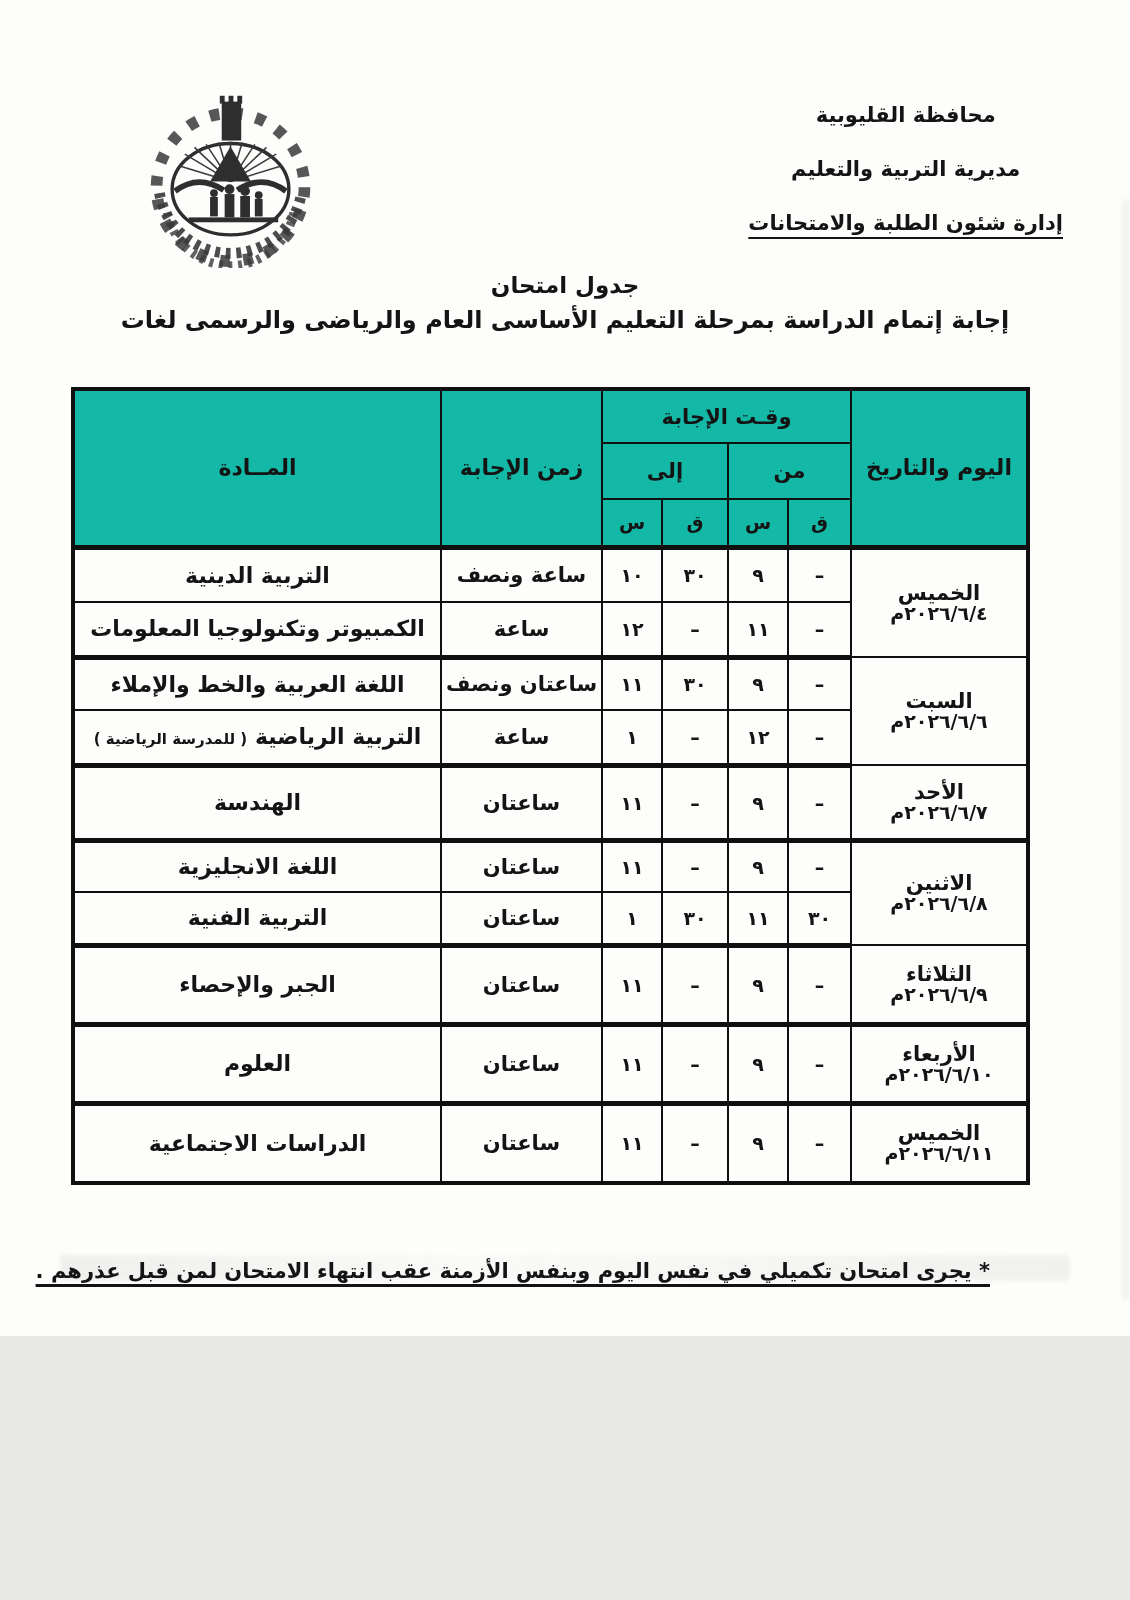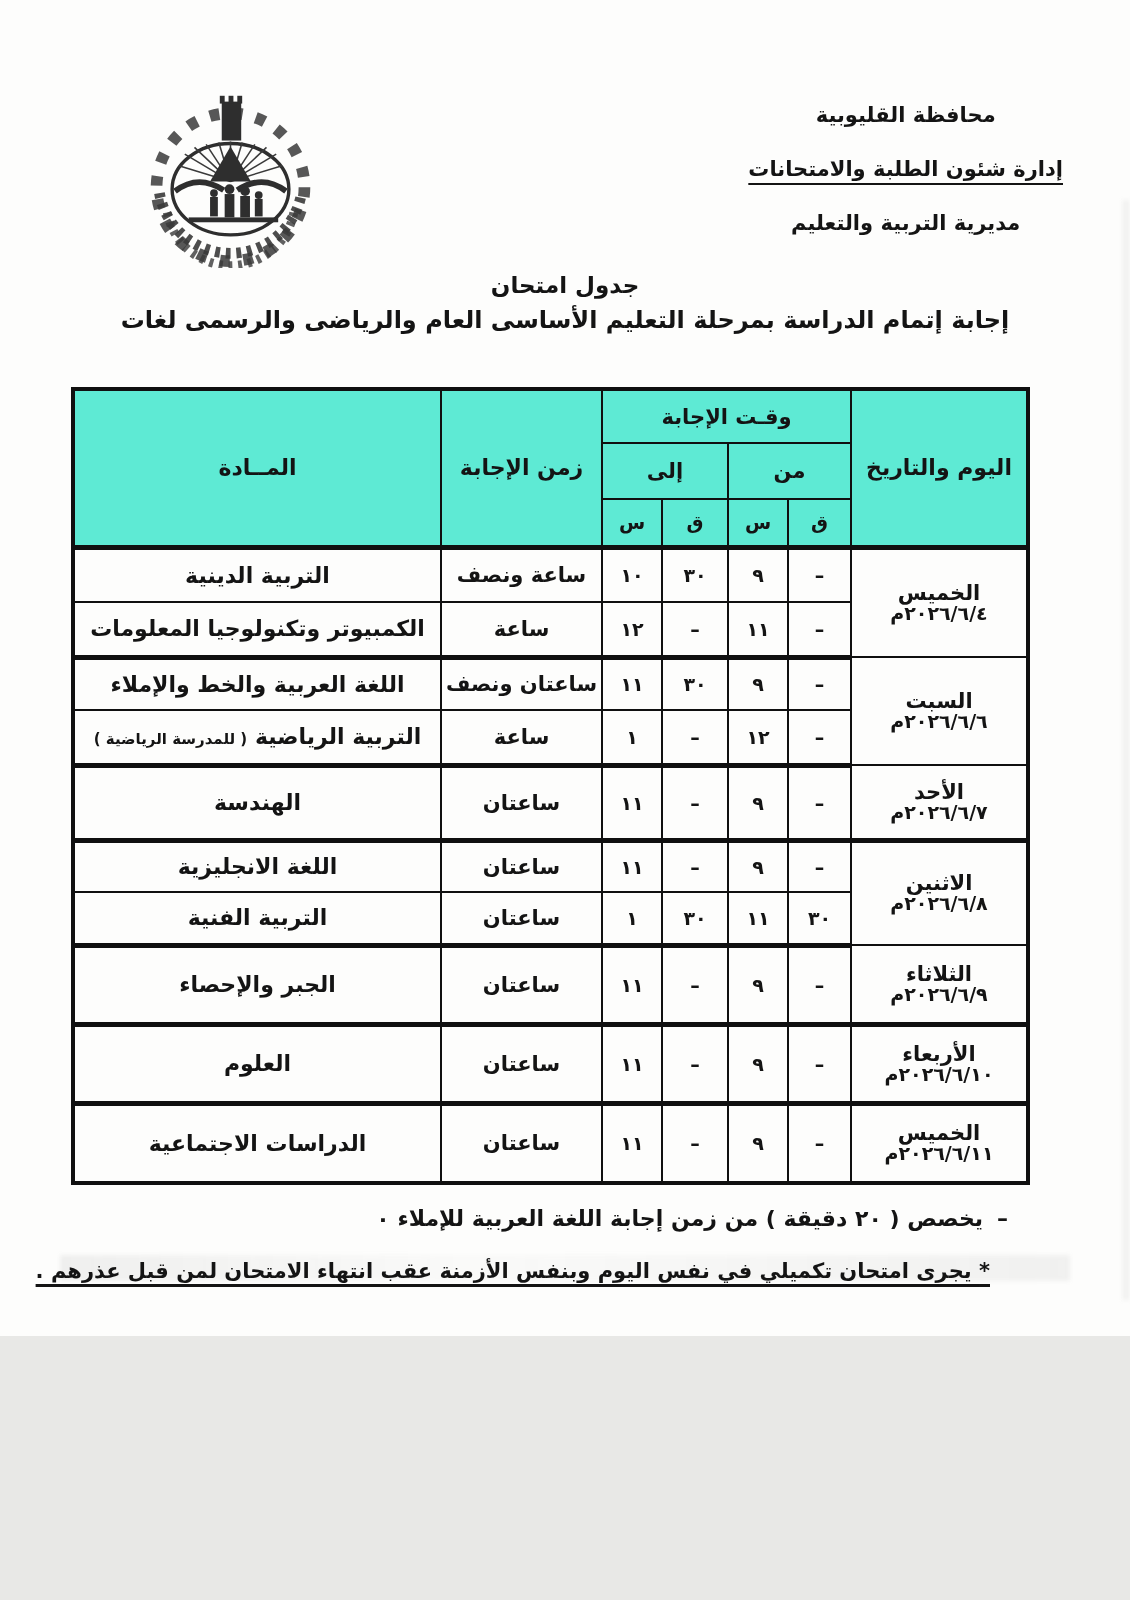--- a/index.html
+++ b/index.html
@@ -33,21 +33,21 @@
   .title-line3{font-size:23px;line-height:36px;}
 
   
   .schedule-wrap{position:absolute;top:387px;left:71px;}
   table.schedule{border-collapse:collapse;table-layout:fixed;width:955px;border:4px solid #101010;}
   .schedule th,.schedule td{
     border:2px solid #101010;
     text-align:center;vertical-align:middle;
     font-weight:bold;padding:0;
   }
-  .schedule th{background:#5eead4;}
+  .schedule th{background:#14b8a6;}
   .schedule thead tr:nth-child(1){height:54px;}
   .schedule thead tr:nth-child(2){height:56px;}
   .schedule thead tr:nth-child(3){height:48px;}
   .schedule thead tr:nth-child(3) th{border-bottom-width:5px;}
   .schedule th[rowspan="3"]{border-bottom-width:5px;font-size:22px;}
   .th-time{font-size:21px;}
   .th-fromto{font-size:21px;}
   .th-sq{font-size:19px;}
 
   .schedule tbody tr:nth-child(1){height:55px;}
@@ -132,22 +132,22 @@
           <rect x="115" y="111" width="10" height="22"></rect>
         <circle cx="134" cy="110" r="4"></circle>
           <rect x="130" y="114" width="8" height="18"></rect>
         <rect x="62" y="133" width="92" height="5"></rect>
       </g>
     </svg>
   </div>
 
   <div class="letterhead">
     <span class="lh-line">محافظة القليوبية</span>
+    <span class="lh-line">مديرية التربية والتعليم</span>
     <span class="lh-line underlined">إدارة شئون الطلبة والامتحانات</span>
-    <span class="lh-line">مديرية التربية والتعليم</span>
   </div>
 
   <div class="title-block">
     <div class="title-line1">جدول امتحان</div>
     <div class="title-line2">إجابة إتمام الدراسة بمرحلة التعليم الأساسى العام والرياضى والرسمى لغات</div>
   </div>
 
   <div class="schedule-wrap">
     <table class="schedule" dir="rtl">
       <colgroup>
@@ -311,20 +311,17 @@
           <td class="num-cell">–</td>
           <td class="num-cell">١١</td>
           <td class="duration-cell">ساعتان</td>
           <td class="subject-cell">الدراسات الاجتماعية</td>
         </tr>
 
       </tbody>
     </table>
   </div>
 
-  <div class="note1">
-    <span class="dash">–</span><span>يخصص ( ٢٠ دقيقة ) من زمن إجابة اللغة العربية للإملاء ٠</span>
-  </div>
   <div class="note2">
     <span>*</span><span> يجرى امتحان تكميلي في نفس اليوم وبنفس الأزمنة عقب انتهاء الامتحان لمن قبل عذرهم .</span>
   </div>
 
 </div>
 
 </body></html>

